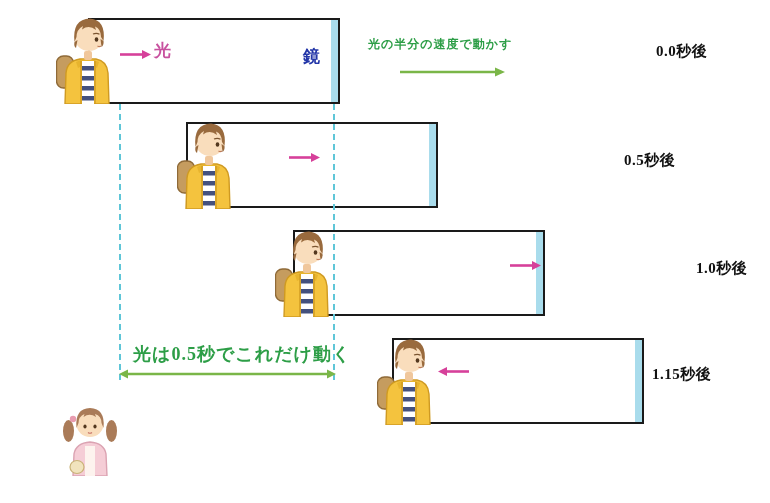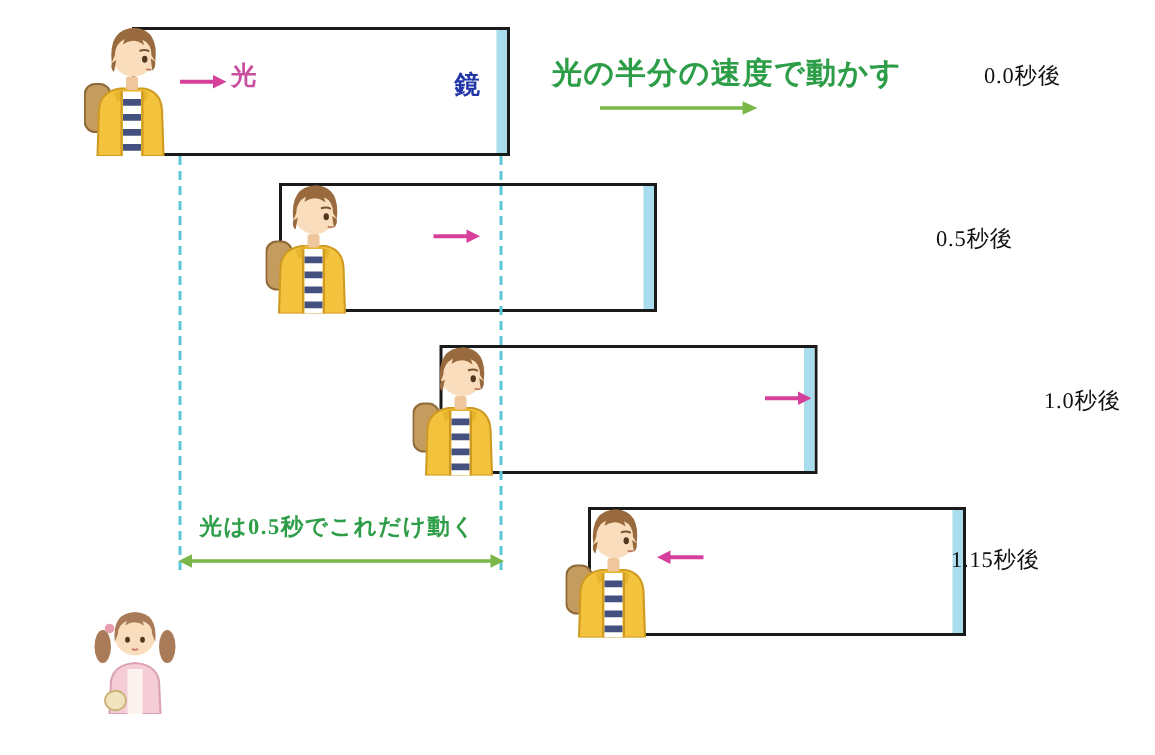--- a/index.html
+++ b/index.html
@@ -29,22 +29,22 @@
   .vdash{position:absolute;width:0;border-left:2px dashed var(--dashed_line_cyan);z-index:2}
   .char{position:absolute;z-index:3}
   .arrow{position:absolute;z-index:4;overflow:visible}
   .pink-stroke{stroke:var(--light_arrow_pink);stroke-width:2.6;fill:none}
   .pink-fill{fill:var(--light_arrow_pink)}
   .green-stroke{stroke:var(--green_arrow);stroke-width:2.4;fill:none}
   .green-fill{fill:var(--green_arrow)}
   .label{position:absolute;z-index:5;white-space:nowrap;line-height:1.15}
   .light-label{color:var(--light_label_pink);font-size:17px;font-weight:600}
   .mirror-label{color:var(--mirror_label_blue);font-size:17px;font-weight:600}
-  .green-caption{color:var(--green_caption);font-size:20px;font-weight:700;letter-spacing:1px}
-  .time-label{color:var(--time_label);font-size:15px;font-weight:400;letter-spacing:.5px}
+  .green-caption{color:var(--green_caption);font-size:12px;font-weight:700;letter-spacing:1px}
+  .time-label{color:var(--time_label);font-size:15px;font-weight:700;letter-spacing:.5px}
   .observer-caption{color:#111111;font-size:16px;font-weight:700;letter-spacing:1px}
 </style>
 </head>
 <body>
 
 <div class="stage">
 
   <svg width="0" height="0" style="position:absolute" aria-hidden="true">
     <defs>
       <g id="boy">
@@ -132,23 +132,23 @@
   <div class="clock-box" style="left:392px;top:338px">
     <div class="mirror"></div>
   </div>
   <svg class="char" style="left:377px;top:337px" width="62" height="88" viewBox="0 0 62 88">
       <use href="#boy"></use>
     </svg>
   <svg class="arrow" style="left:437px;top:366px" width="32" height="11" viewBox="0 0 32 11">
     <line x1="9" y1="5.5" x2="32" y2="5.5" class="pink-stroke"></line>
     <polygon points="10,1 1,5.5 10,10" class="pink-fill"></polygon>
   </svg>
-  <span class="label time-label" style="left:634px;top:366px">1.15秒後</span>
+  <span class="label time-label" style="left:652px;top:366px">1.15秒後</span>
 
-  <span class="label green-caption" style="left:133px;top:344px;font-size:15px">光は0.5秒でこれだけ動く</span>
+  <span class="label green-caption" style="left:133px;top:344px;font-size:18px">光は0.5秒でこれだけ動く</span>
   <svg class="arrow" style="left:119px;top:368px" width="217" height="12" viewBox="0 0 217 12">
     <line x1="8" y1="6" x2="209" y2="6" class="green-stroke"></line>
     <polygon points="9,1.5 0,6 9,10.5" class="green-fill"></polygon>
     <polygon points="208,1.5 217,6 208,10.5" class="green-fill"></polygon>
   </svg>
 
   <svg class="char" style="left:62px;top:404px" width="56" height="72" viewBox="0 0 56 72">
       <use href="#girl"></use>
     </svg>
 

